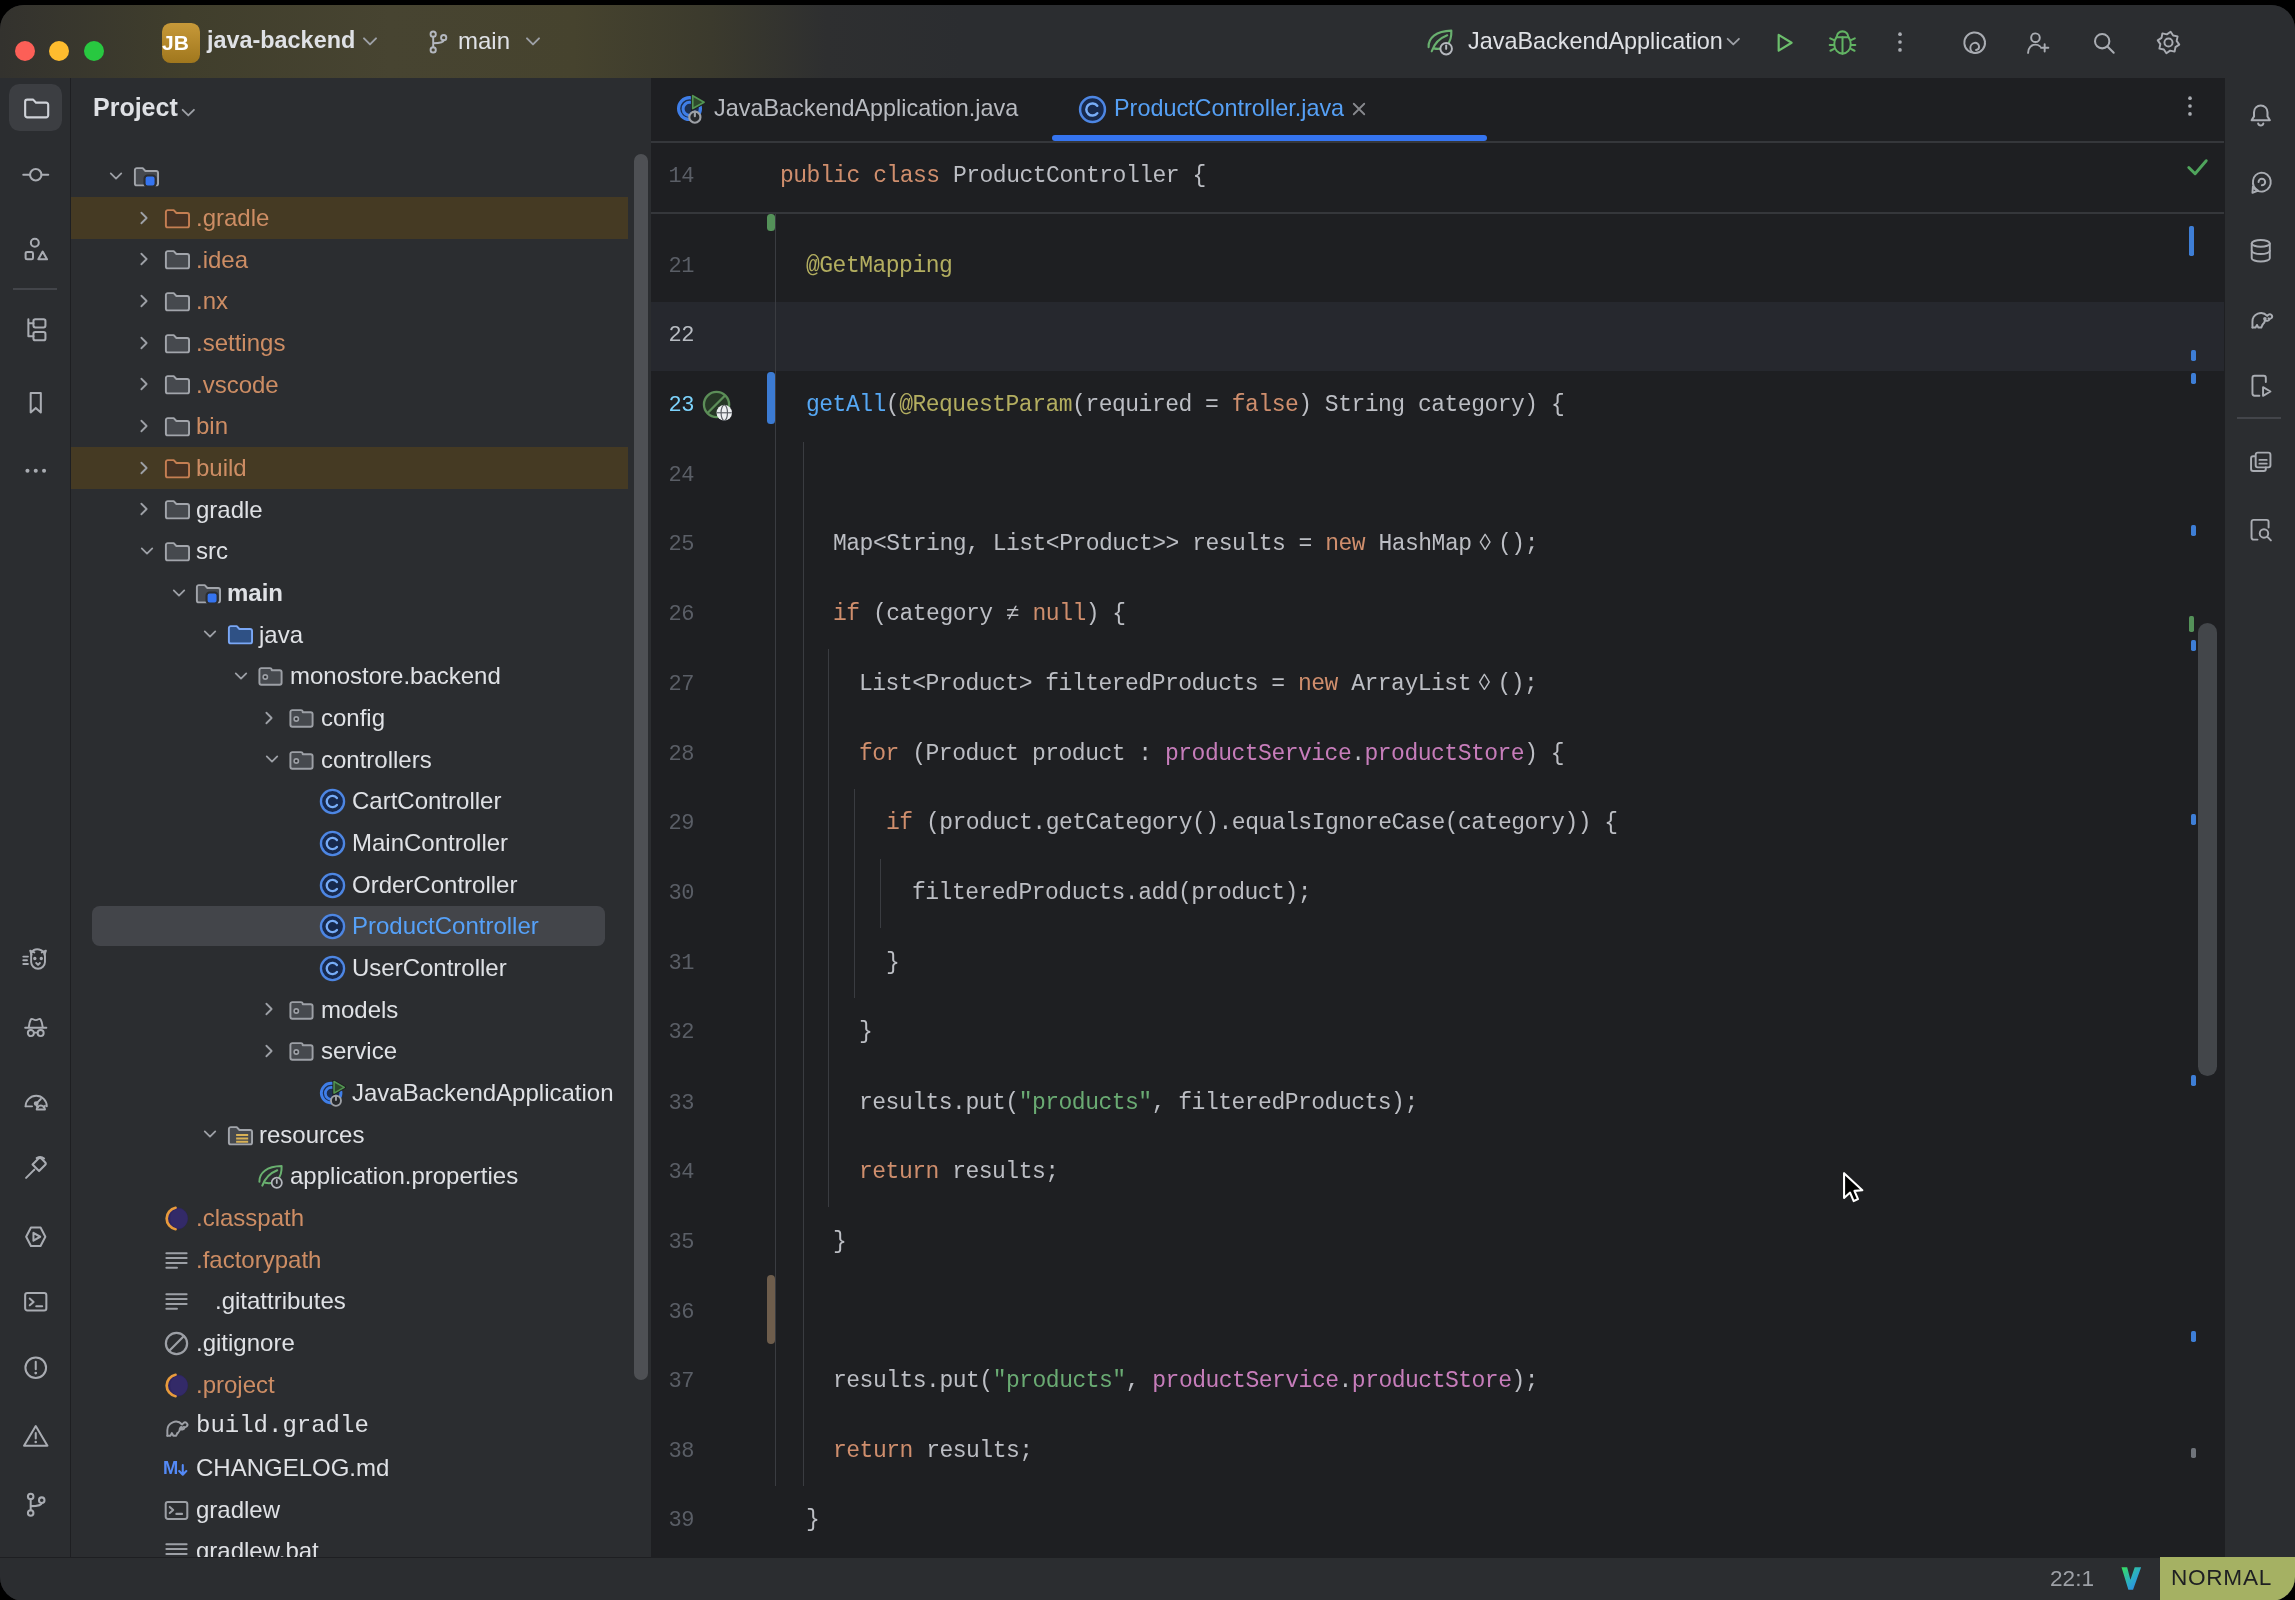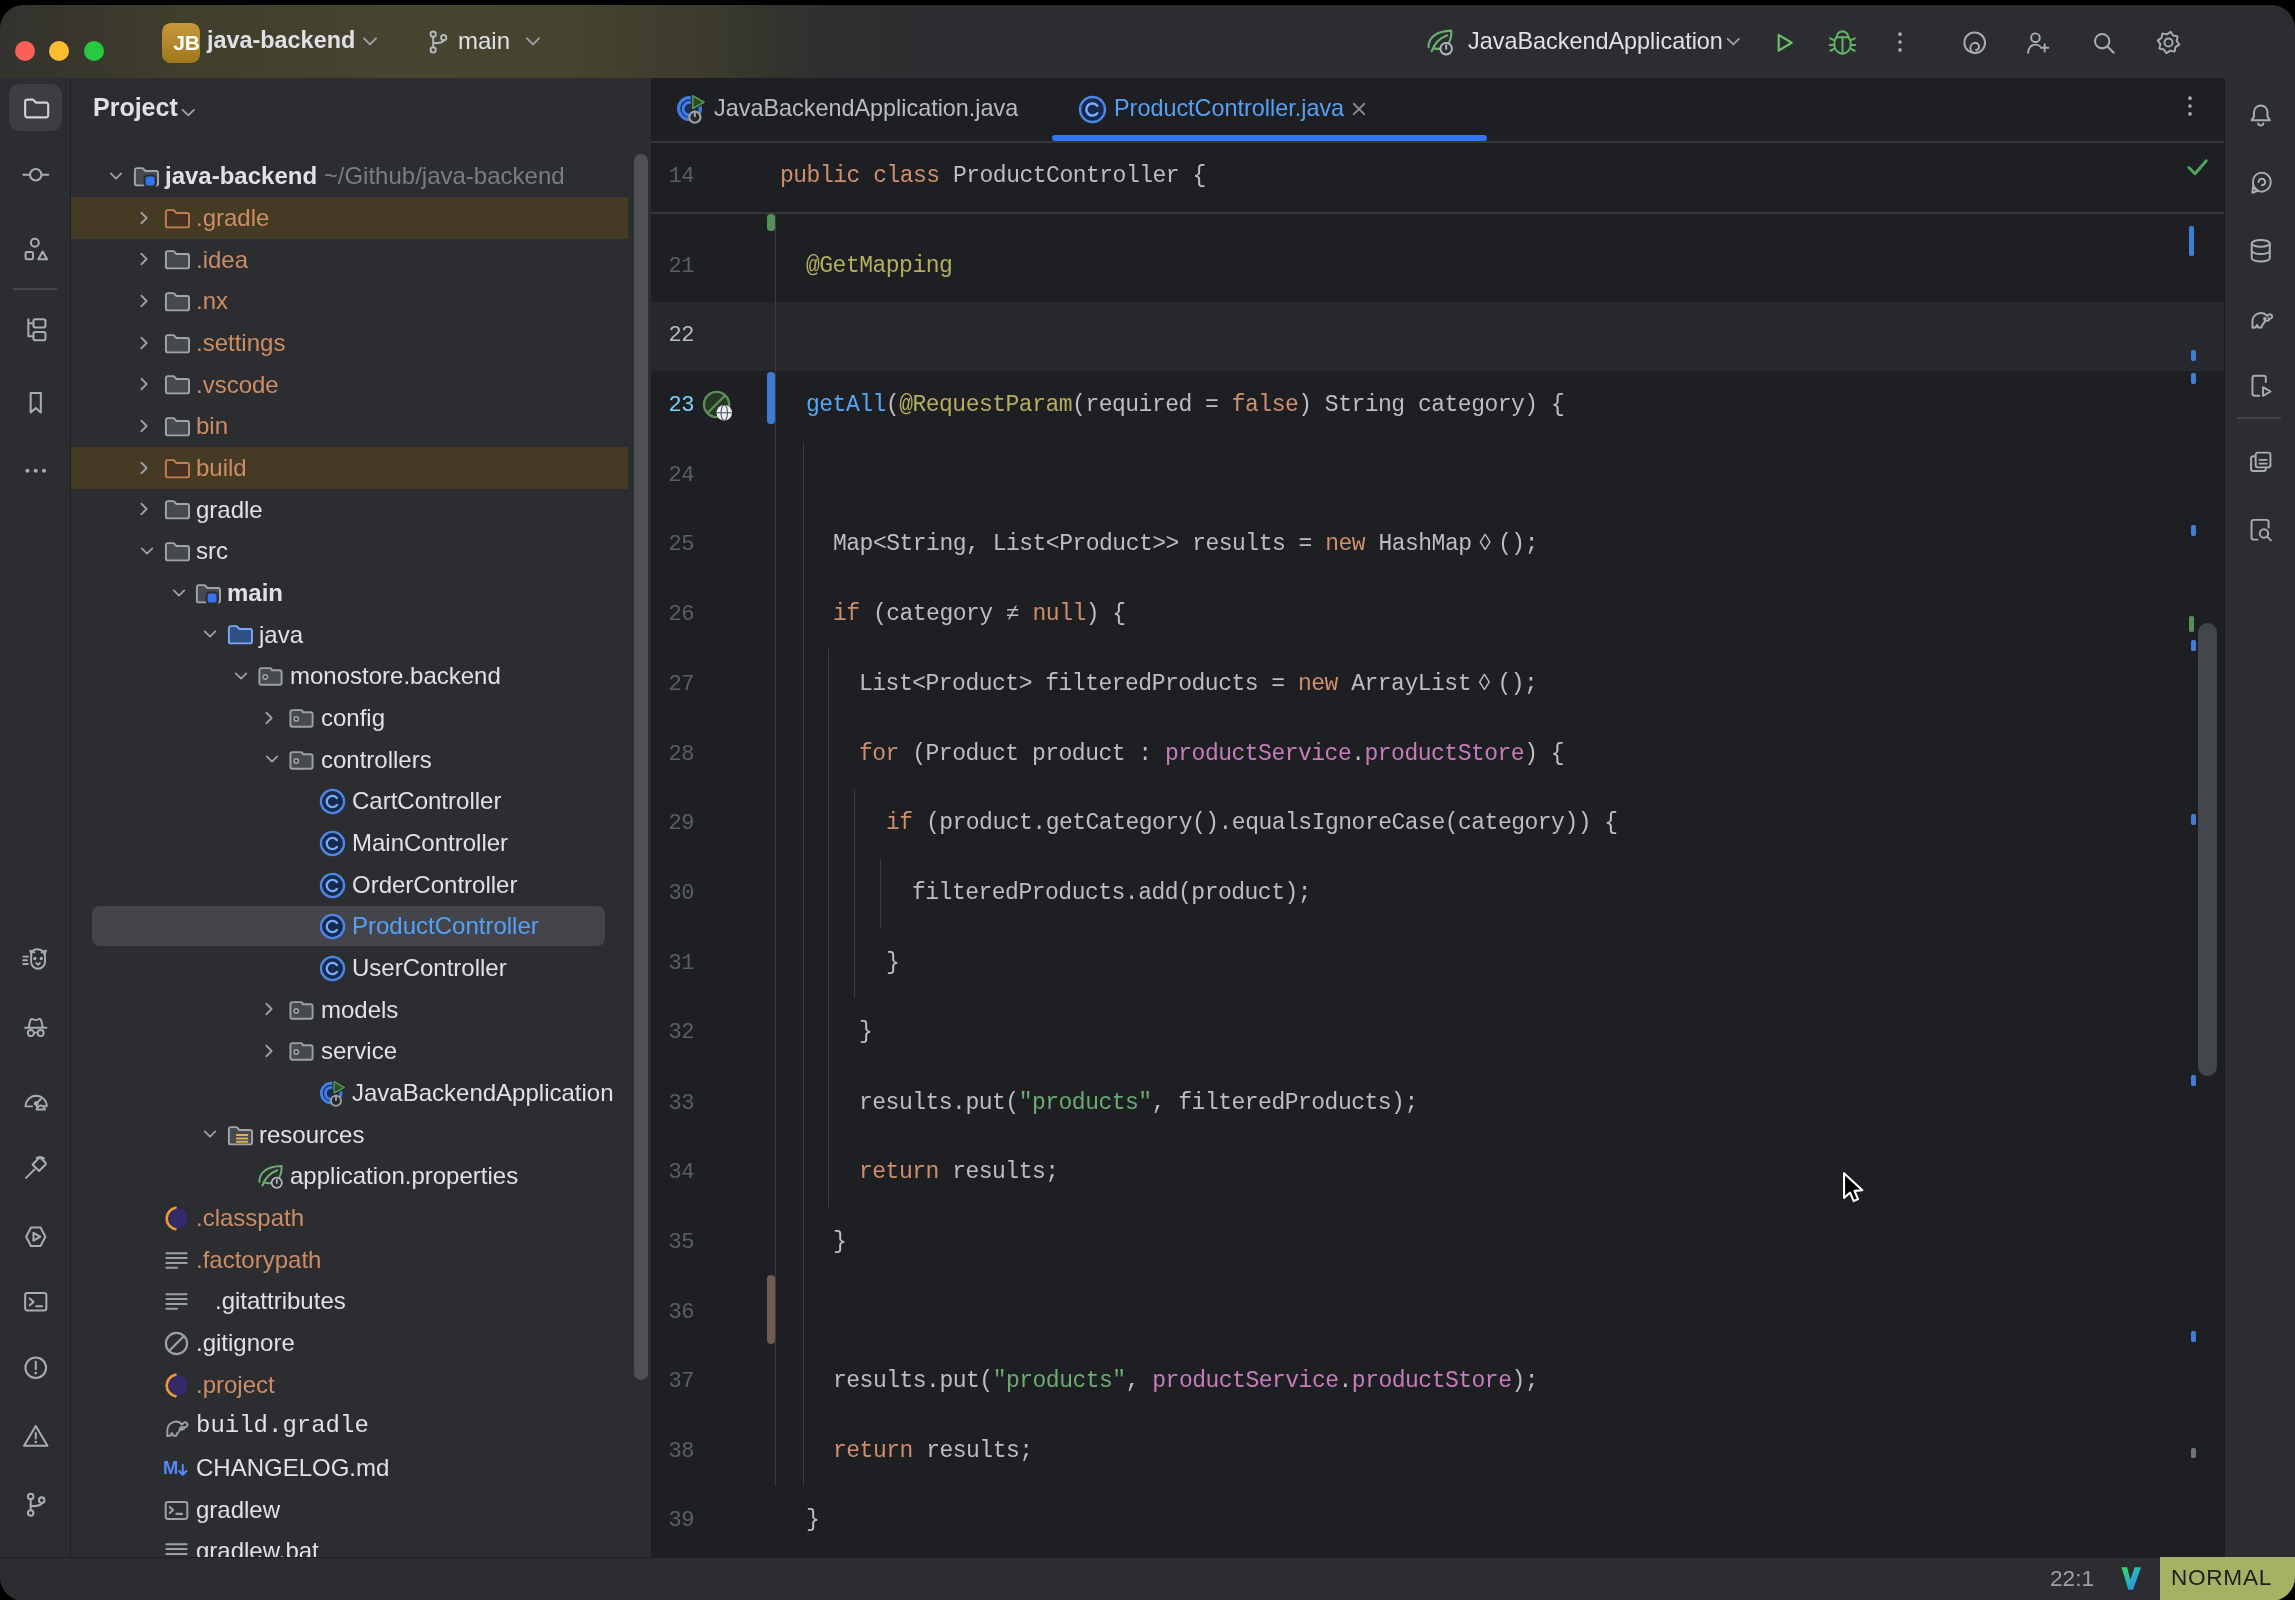--- a/index.html
+++ b/index.html
@@ -8,21 +8,21 @@
 .cl{height:69px;line-height:69px}
 .k{color:#CF8E6D}.an{color:#B3AE60}.fn{color:#56A8F5}.st{color:#6AAB73}.fl{color:#C77DBB}
 .trow{position:absolute;height:42px;line-height:42px;font-size:24px;color:#DFE1E5;white-space:nowrap}
 .num{position:absolute;left:0px;width:43px;text-align:right;font-family:"Liberation Mono",monospace;font-size:22px;letter-spacing:-0.4px;color:#5A5E66;height:69px;line-height:69px}
 </style></head><body>
 <div class="a" style="left:0;top:5.2px;width:2295px;height:1596px;background:#1E1F22;border-radius:24px;overflow:hidden">
 <div class="a" style="left:0;top:0;width:2295px;height:73px;background:linear-gradient(90deg,#33322e 0%,#403e2c 8%,#474431 17%,#46432e 25%,#3b3a2d 31%,#2e2f30 36%,#2b2d30 42%,#2b2d30 100%)">
 <div class="a" style="left:14.8px;top:36px;width:20px;height:20px;border-radius:50%;background:#FC5F57"></div>
 <div class="a" style="left:49px;top:36px;width:20px;height:20px;border-radius:50%;background:#FEBC2E"></div>
 <div class="a" style="left:84px;top:36px;width:20px;height:20px;border-radius:50%;background:#28C840"></div>
-<div class="a" style="left:162px;top:17.4px;width:38px;height:40px;border-radius:8.7px;background:linear-gradient(180deg,#C79939,#A0771D);color:#fff;font-weight:bold;font-size:21px;text-align:right;line-height:40px">JB</div>
+<div class="a" style="left:162px;top:17.4px;width:38px;height:40px;border-radius:8.7px;background:linear-gradient(180deg,#C79939,#A0771D);color:#fff;font-weight:bold;font-size:21px;text-align:left;line-height:40px">JB</div>
 <div class="a" style="left:207px;top:22px;font-size:23.4px;font-weight:600;color:#DFE1E5">java-backend</div>
 <svg style="position:absolute;left:358px;top:24px" width="24" height="24" viewBox="0 0 32 32" fill="none">
         <path d="M8 12.5l8 8 8-8" stroke="#9DA0A6" stroke-width="2.6" fill="none" stroke-linecap="round" stroke-linejoin="round"></path>
       </svg>
 <svg style="position:absolute;left:424px;top:22.6px" width="28" height="28" viewBox="0 0 32 32" fill="none">
         <g stroke="#B4B8BF" stroke-width="2.2" fill="none" stroke-linecap="round" stroke-linejoin="round">
           <circle cx="10.5" cy="7" r="3"></circle>
           <circle cx="10.5" cy="25" r="3"></circle>
           <circle cx="22.5" cy="11" r="3"></circle>
           <path d="M10.5 10v12M10.5 17.5c7.5 0 12-1.5 12-3.5"></path>
@@ -197,21 +197,20 @@
 <svg style="position:absolute;left:106px;top:22.6px" width="22.6" height="22.6" viewBox="0 0 32 32" fill="none">
         <path d="M8 12.5l8 8 8-8" stroke="#9DA0A6" stroke-width="2.6" fill="none" stroke-linecap="round" stroke-linejoin="round"></path>
       </svg>
 <svg style="position:absolute;left:33px;top:86px" width="24" height="24" viewBox="0 0 32 32" fill="none">
         <path d="M9 12.5l7 7 7-7" stroke="#9DA0A6" stroke-width="2.4" fill="none" stroke-linecap="round" stroke-linejoin="round"></path>
       </svg>
 <svg style="position:absolute;left:61px;top:85px" width="27" height="27" viewBox="0 0 28 28" fill="none">
         <path d="M3 7.3a2 2 0 0 1 2-2h6.1l2.8 3h11.1a2 2 0 0 1 2 2v10.9a2 2 0 0 1-2 2H5a2 2 0 0 1-2-2z" stroke="#A2A5AB" fill="#46494E" stroke-width="2" stroke-linecap="round" stroke-linejoin="round"></path>
         <rect x="13" y="13" width="11.5" height="11.5" rx="3.2" fill="#3574F0" stroke="#2B2D30" stroke-width="2.2"></rect>
       </svg>
-<div class="trow" style="left:94px;top:77px;"><b>java-backend</b> <span style="color:#797D85;font-weight:400">~/Github/java-backend</span></div>
 <div class="a" style="left:0;top:119px;width:557px;height:42px;background:#453A23"></div>
 <svg style="position:absolute;left:61px;top:128px" width="24" height="24" viewBox="0 0 32 32" fill="none">
         <path d="M12.5 9l7 7-7 7" stroke="#9DA0A6" stroke-width="2.4" fill="none" stroke-linecap="round" stroke-linejoin="round"></path>
       </svg>
 <svg style="position:absolute;left:92px;top:127px" width="27" height="27" viewBox="0 0 28 28" fill="none">
         <path d="M3 7.3a2 2 0 0 1 2-2h6.1l2.8 3h11.1a2 2 0 0 1 2 2v10.9a2 2 0 0 1-2 2H5a2 2 0 0 1-2-2z" stroke="#C57E52" fill="#463223" stroke-width="2" stroke-linecap="round" stroke-linejoin="round"></path>
       </svg>
 <div class="trow" style="left:125px;top:119px;color:#CD8D64;">.gradle</div>
 <svg style="position:absolute;left:61px;top:169px" width="24" height="24" viewBox="0 0 32 32" fill="none">
         <path d="M12.5 9l7 7-7 7" stroke="#9DA0A6" stroke-width="2.4" fill="none" stroke-linecap="round" stroke-linejoin="round"></path>

